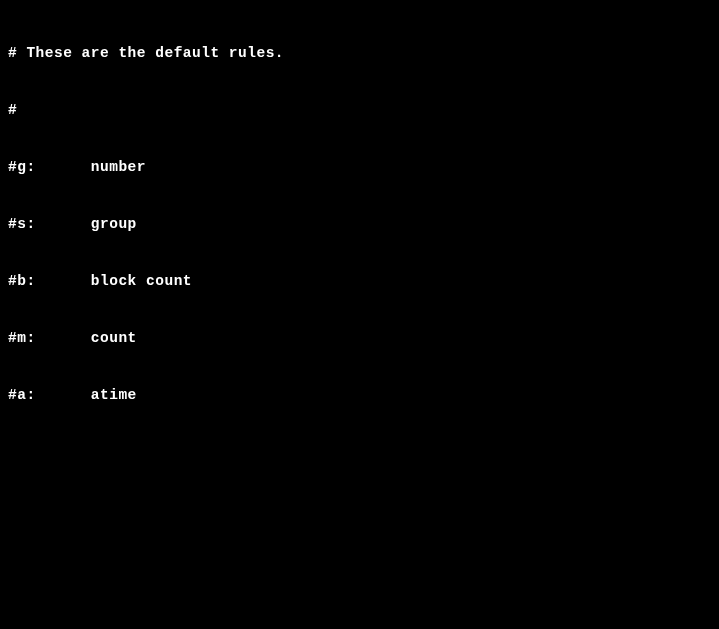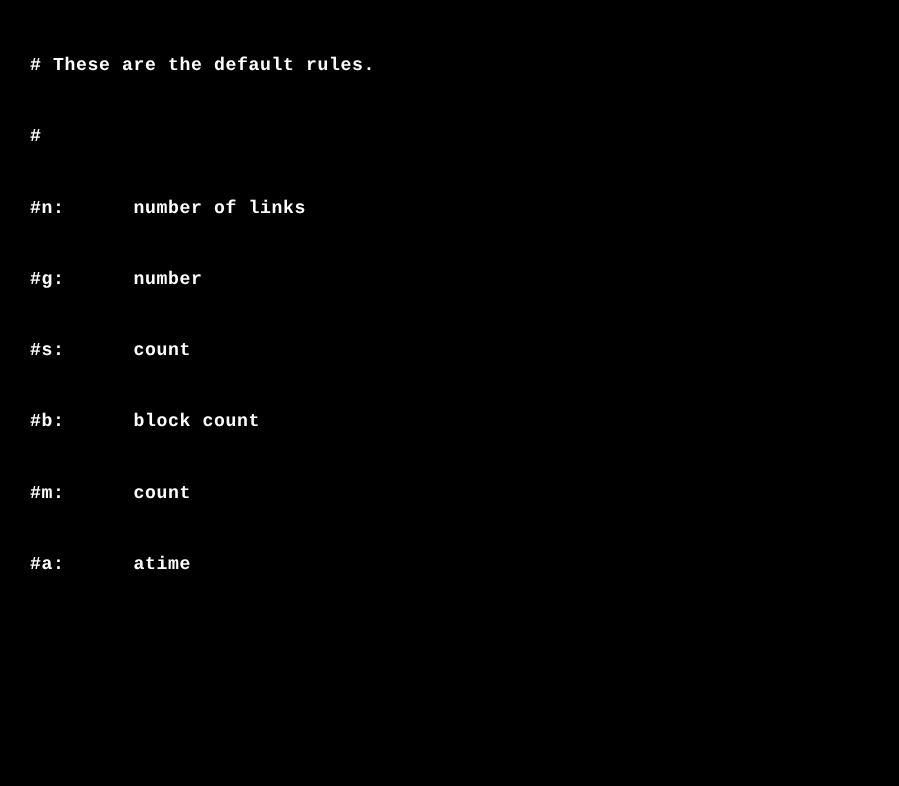--- a/index.html
+++ b/index.html
@@ -10,35 +10,34 @@
     font-family: "Menlo", "Consolas", "Courier New", monospace;
     font-size: 14.5px;
     line-height: 19px;
     font-weight: bold;
     letter-spacing: 0.5px;
   }
   .terminal {
     width: 719px;
     height: 629px;
     box-sizing: border-box;
-    padding: 6px 24px;
+    padding: 6px 8px;
     white-space: pre;
     overflow: hidden;
   }
   .line { display: block; }
 </style>
 </head>
 <body>
 
 <div class="terminal">
   <span class="line"># These are the default rules.</span>
   <span class="line">#</span>
-  <span class="line">#n:      number of links</span>
   <span class="line">#g:      number</span>
-  <span class="line">#s:      count</span>
+  <span class="line">#s:      group</span>
   <span class="line">#b:      block count</span>
   <span class="line">#m:      count</span>
   <span class="line">#a:      atime</span>
   
   
   
   
   
   
   

